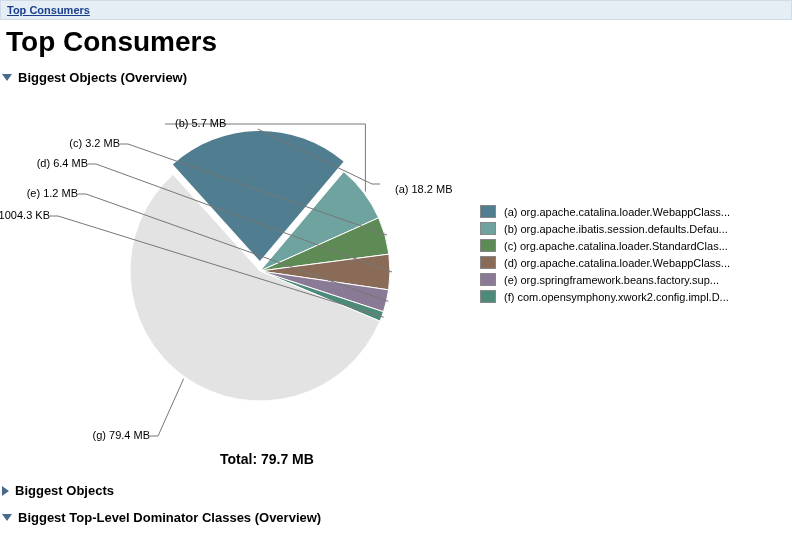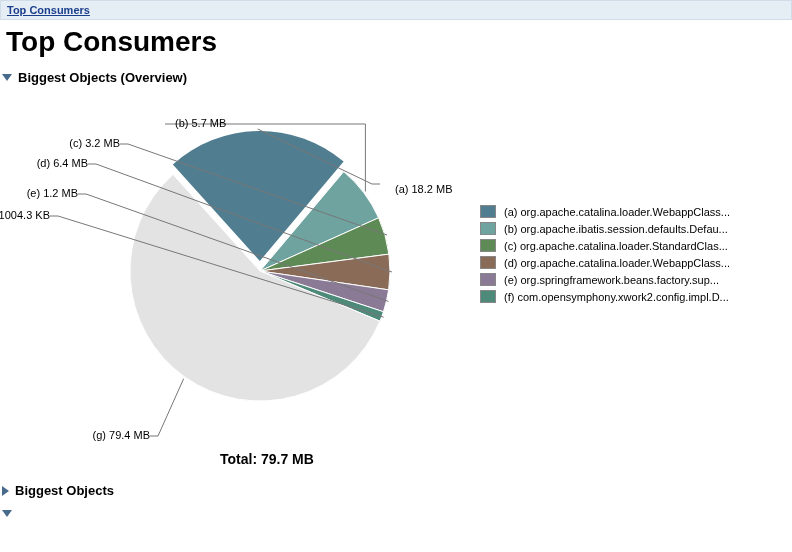--- a/index.html
+++ b/index.html
@@ -167,13 +167,14 @@
     </div>
 </div>
 
 <div class="section-header">
   <span class="tri tri-right"></span>
   <span>Biggest Objects</span>
 </div>
 
 <div class="section-header">
   <span class="tri tri-down"></span>
+  <span>Biggest Top-Level Dominator Classes (Overview)</span>
 </div>
 
 </body></html>

